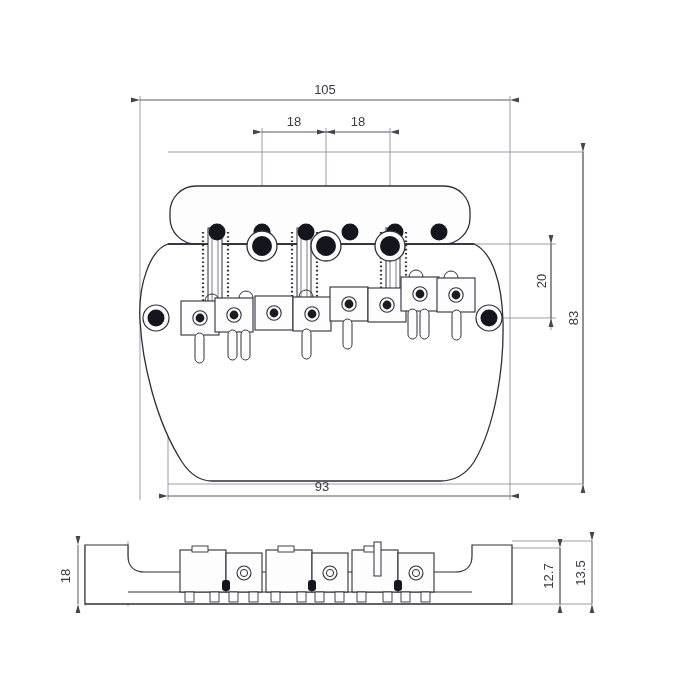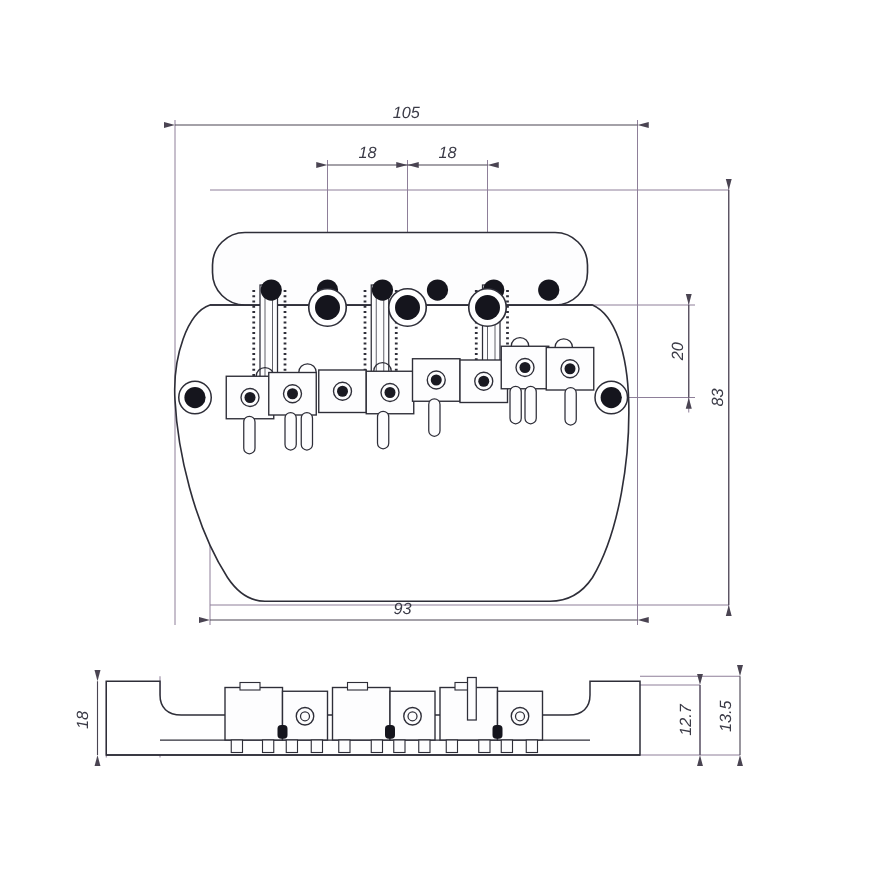--- a/index.html
+++ b/index.html
@@ -1,18 +1,18 @@
 <!DOCTYPE html>
 <html><head>
 <meta charset="utf-8">
 <style>
   html,body{margin:0;padding:0;background:#ffffff;}
   body{width:700px;height:700px;overflow:hidden;
        font-family:"Liberation Sans", sans-serif;}
-  #stage{position:relative;width:700px;height:700px;background:#fff;font-style:italic;}
+  #stage{position:relative;width:700px;height:700px;background:#fff;}
   svg{display:block;}
   text{font-family:"Liberation Sans", sans-serif;fill:#3a3a46;}
 </style>
 </head>
 <body>
 
 <div id="stage">
 <svg width="700" height="700" viewBox="0 0 700 700">
 
   <defs>

